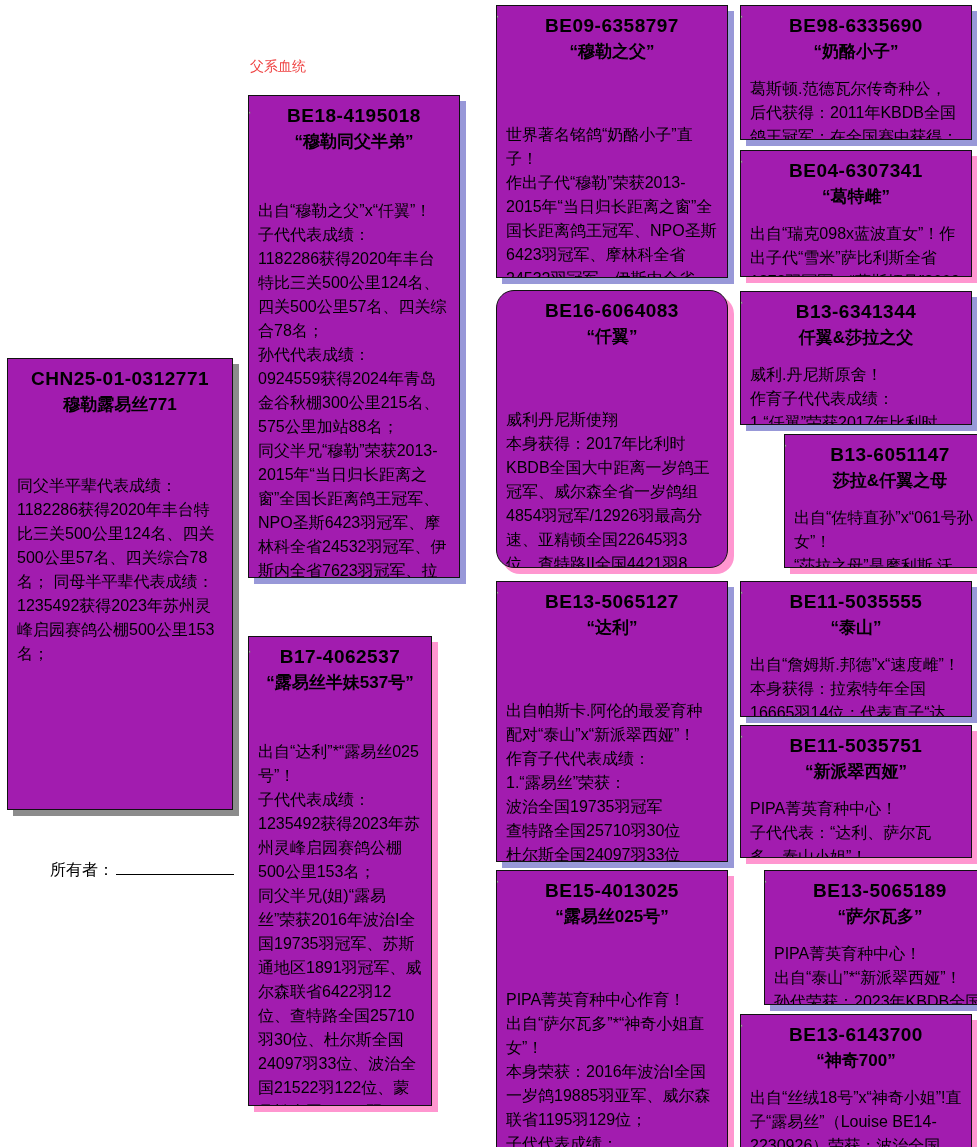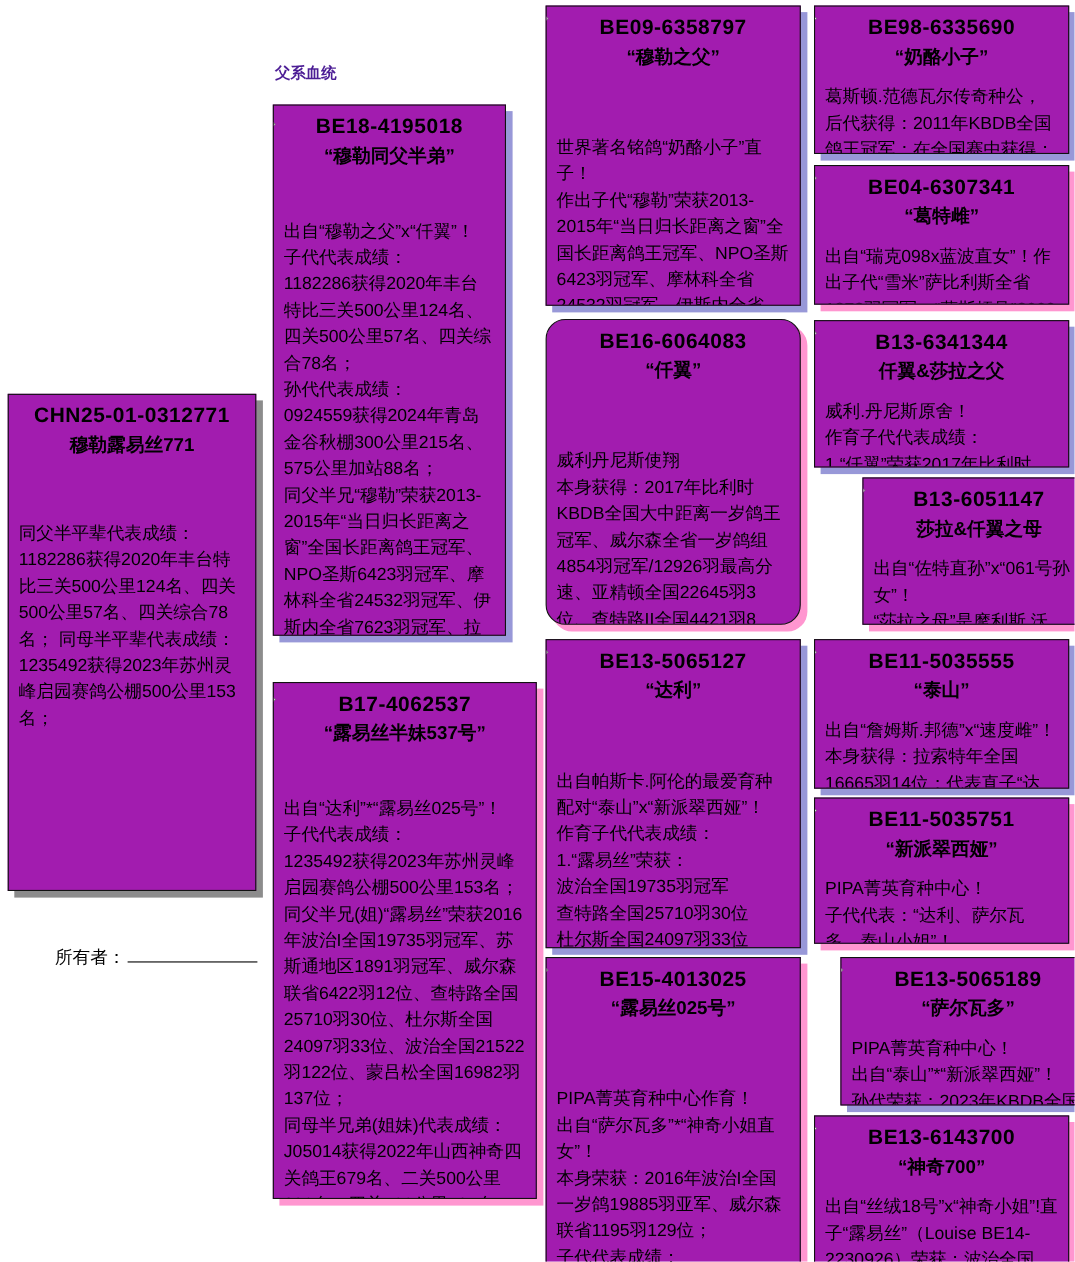--- a/index.html
+++ b/index.html
@@ -18,21 +18,21 @@
   .box.root-box{box-shadow:6px 6px 0 var(--root-shadow);}
   .box.paternal{box-shadow:6px 6px 0 var(--paternal);}
   .box.maternal{box-shadow:6px 6px 0 var(--maternal);}
   .ring{font-weight:bold;font-size:19px;text-align:center;letter-spacing:.5px;line-height:27px;}
   .pigeon-name{font-weight:bold;font-size:17px;text-align:center;line-height:26px;}
   .body{font-size:16px;line-height:24px;white-space:pre-line;text-align:left;}
   .gap-xl{margin-top:56px;}
   .gap-lg{margin-top:44px;}
   .gap-md{margin-top:58px;}
   .gap-sm{margin-top:12px;}
-  .blood-label{position:absolute;font-weight:bold;font-size:14px;color:#4c1d95;}
+  .blood-label{position:absolute;font-weight:normal;font-size:14px;color:#ef4444;}
   .owner{position:absolute;font-size:16px;}
   .owner-line{display:inline-block;width:118px;border-bottom:1.5px solid #000;height:14px;margin-left:2px;}
   .clip{position:absolute;left:-14px;top:2px;width:18px;height:16px;}
   .clip svg{display:block;width:18px;height:16px;}
 </style>
 </head>
 <body>
 
 <div id="canvas">
 
@@ -61,21 +61,21 @@
     <div class="ring">BE18-4195018</div>
     <div class="pigeon-name">“穆勒同父半弟”</div>
     <div class="body gap-lg">出自“穆勒之父”x“仟翼”！
 子代代表成绩：
 1182286获得2020年丰台特比三关500公里124名、四关500公里57名、四关综合78名；
 孙代代表成绩：
 0924559获得2024年青岛金谷秋棚300公里215名、575公里加站88名；
 同父半兄“穆勒”荣获2013-2015年“当日归长距离之窗”全国长距离鸽王冠军、NPO圣斯6423羽冠军、摩林科全省24532羽冠军、伊斯内全省7623羽冠军、拉昂全省8387羽亚军、NPO布洛瓦4950羽4位；</div>
   </div>
 
-  <div class="box maternal" style="left:248px;top:620px;width:240px;height:470px;">
+  <div class="box maternal" style="left:248px;top:636px;width:184px;height:470px;">
     <span class="clip" style="top:6px;">
         <svg viewBox="0 0 20 18">
           <path d="M4 9 L11 16 L17 10 L10 3 Z" fill="#eeeeee" stroke="#777" stroke-width="1"></path>
           <path d="M10 3 L13 1 L15.5 4 L13 6 Z" fill="#1a1a1a"></path>
           <path d="M5 10 C1.5 7 3 2.5 7 4" fill="none" stroke="#999" stroke-width="1.2"></path>
         </svg>
       </span>
     <div class="ring">B17-4062537</div>
     <div class="pigeon-name">“露易丝半妹537号”</div>
     <div class="body gap-lg">出自“达利”*“露易丝025号”！

